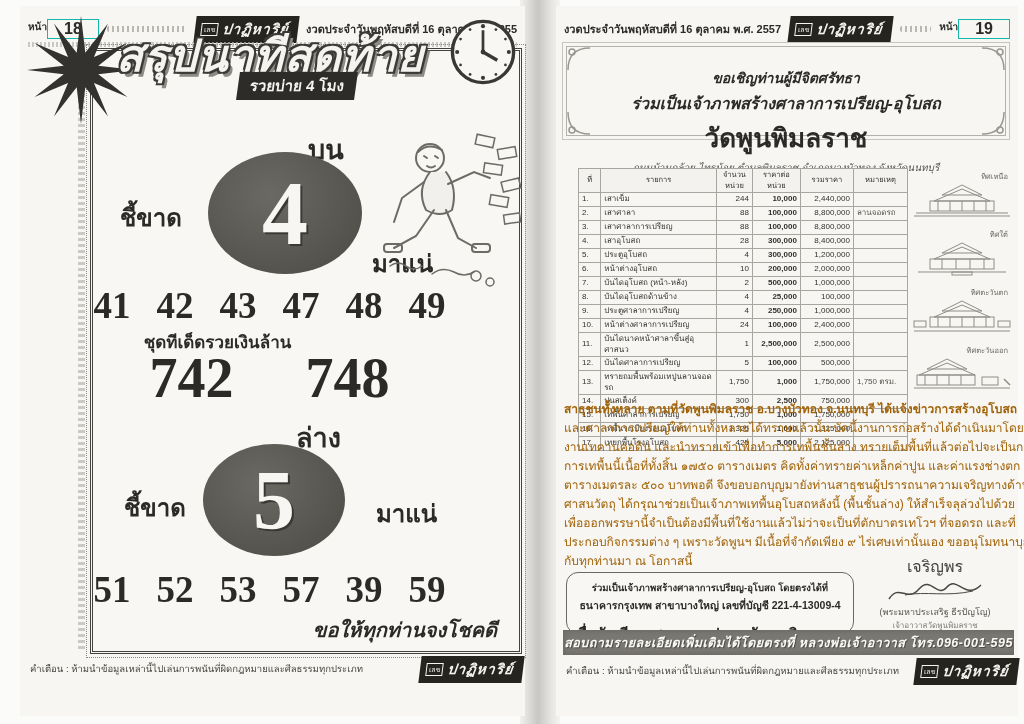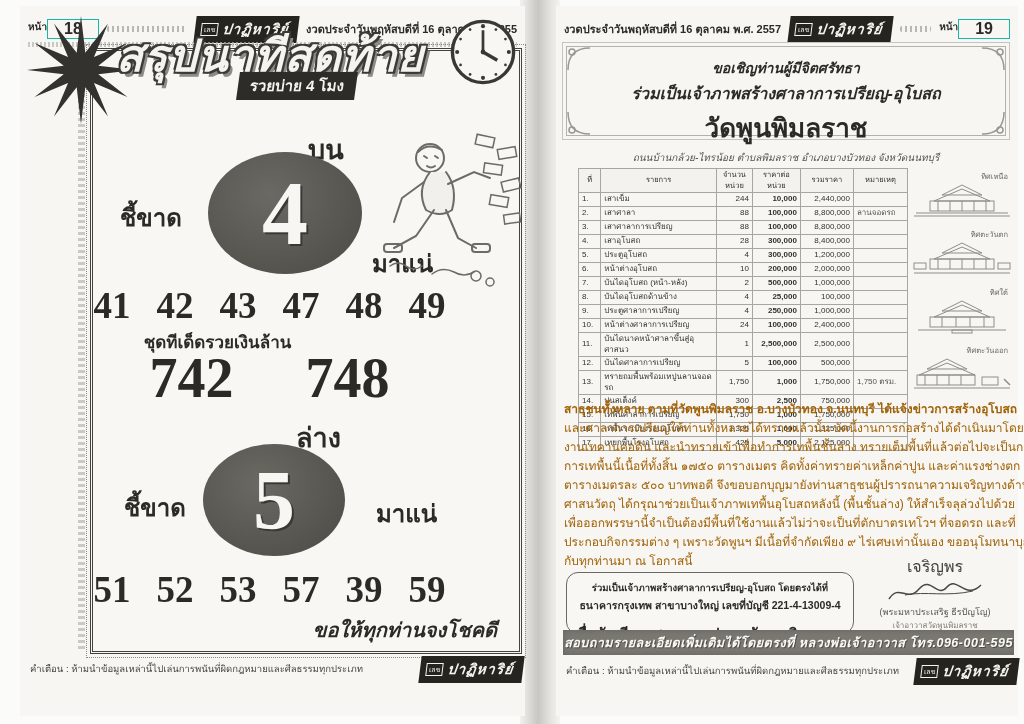--- a/index.html
+++ b/index.html
@@ -61,21 +61,21 @@
   #triple-row{top:340px;font-size:56px;}
   #triple-row span{margin:0 36px;}
   .blessing{position:absolute;top:608px;right:28px;font-size:20px;font-style:italic;font-weight:bold;
     font-family:"Liberation Serif","DejaVu Serif",serif;}
   .warnrow{position:absolute;top:650px;left:10px;right:2px;display:flex;align-items:flex-start;justify-content:space-between;gap:8px;}
   .warntext{font-size:9.5px;color:#46443f;padding-top:5px;}
   .cartoon{position:absolute;left:352px;top:120px;width:150px;height:178px;}
 
   
   .announce-frame{position:absolute;left:10px;top:40px;width:440px;height:90px;
-    border:1px solid #b3b1ac;box-shadow:0 0 0 3px #f7f6f2,0 0 0 4px #c6c4bf;text-align:center;padding-top:10px;box-sizing:border-box;}
+    border:1px solid #b3b1ac;box-shadow:0 0 0 3px #f7f6f2,0 0 0 4px #c6c4bf;text-align:center;padding-top:20px;box-sizing:border-box;}
   .corner{position:absolute;width:26px;height:26px;}
   .corner.tl{left:-2px;top:-2px;}
   .corner.tr{right:-2px;top:-2px;transform:scaleX(-1);}
   .corner.bl{left:-2px;bottom:-2px;transform:scaleY(-1);}
   .corner.br{right:-2px;bottom:-2px;transform:scale(-1,-1);}
   .an1{font-size:14px;font-weight:bold;font-style:italic;}
   .an2{font-size:16px;font-weight:bold;font-style:italic;margin-top:2px;}
   .an-temple{font-size:26px;font-weight:bold;font-family:"Liberation Serif","DejaVu Serif",serif;margin-top:1px;}
   .an-addr{font-size:10px;font-style:italic;color:#55534e;margin-top:2px;}
   .an-intro{font-size:12.5px;font-weight:bold;margin-top:3px;}
@@ -429,40 +429,40 @@
       <svg viewBox="0 0 100 36" fill="none" stroke="#8f8d88" stroke-width="1">
           <path d="M50,2 L70,12 L30,12 Z"></path>
           <path d="M50,6 L78,18 L22,18 Z"></path>
           <rect x="18" y="18" width="64" height="10"></rect>
           <path d="M26,18 v10 M38,18 v10 M50,18 v10 M62,18 v10 M74,18 v10"></path>
           <line x1="4" y1="30" x2="96" y2="30"></line>
           <line x1="2" y1="33" x2="98" y2="33"></line>
         </svg>
     </div>
     <div class="elev">
+      <span class="cap">ทิศใต้</span>
+      <svg viewBox="0 0 100 36" fill="none" stroke="#8f8d88" stroke-width="1">
+          <path d="M50,2 L70,12 L30,12 Z"></path>
+          <path d="M50,6 L78,18 L22,18 Z"></path>
+          <rect x="18" y="18" width="64" height="10"></rect>
+          <path d="M30,18 v10 M44,18 v10 M58,18 v10 M72,18 v10"></path>
+          <line x1="6" y1="31" x2="94" y2="31"></line>
+          <rect x="40" y="31" width="20" height="3"></rect>
+        </svg>
+    </div>
+    <div class="elev">
       <span class="cap">ทิศตะวันตก</span>
       <svg viewBox="0 0 100 36" fill="none" stroke="#8f8d88" stroke-width="1">
           <path d="M50,2 L70,12 L30,12 Z"></path>
           <path d="M50,6 L78,18 L22,18 Z"></path>
           <rect x="18" y="18" width="64" height="10"></rect>
           <path d="M26,18 v10 M38,18 v10 M50,18 v10 M62,18 v10 M74,18 v10"></path>
           <rect x="2" y="22" width="12" height="6"></rect>
           <rect x="86" y="22" width="12" height="6"></rect>
           <line x1="2" y1="32" x2="98" y2="32"></line>
-        </svg>
-    </div>
-    <div class="elev">
-      <span class="cap">ทิศใต้</span>
-      <svg viewBox="0 0 100 36" fill="none" stroke="#8f8d88" stroke-width="1">
-          <path d="M50,2 L70,12 L30,12 Z"></path>
-          <path d="M50,6 L78,18 L22,18 Z"></path>
-          <rect x="18" y="18" width="64" height="10"></rect>
-          <path d="M30,18 v10 M44,18 v10 M58,18 v10 M72,18 v10"></path>
-          <line x1="6" y1="31" x2="94" y2="31"></line>
-          <rect x="40" y="31" width="20" height="3"></rect>
         </svg>
     </div>
     <div class="elev">
       <span class="cap">ทิศตะวันออก</span>
       <svg viewBox="0 0 100 36" fill="none" stroke="#8f8d88" stroke-width="1">
           <path d="M35,2 L55,12 L15,12 Z"></path>
           <path d="M35,6 L63,18 L7,18 Z"></path>
           <rect x="5" y="18" width="58" height="10"></rect>
           <path d="M13,18 v10 M25,18 v10 M37,18 v10 M49,18 v10"></path>
           <rect x="70" y="20" width="16" height="8"></rect>

